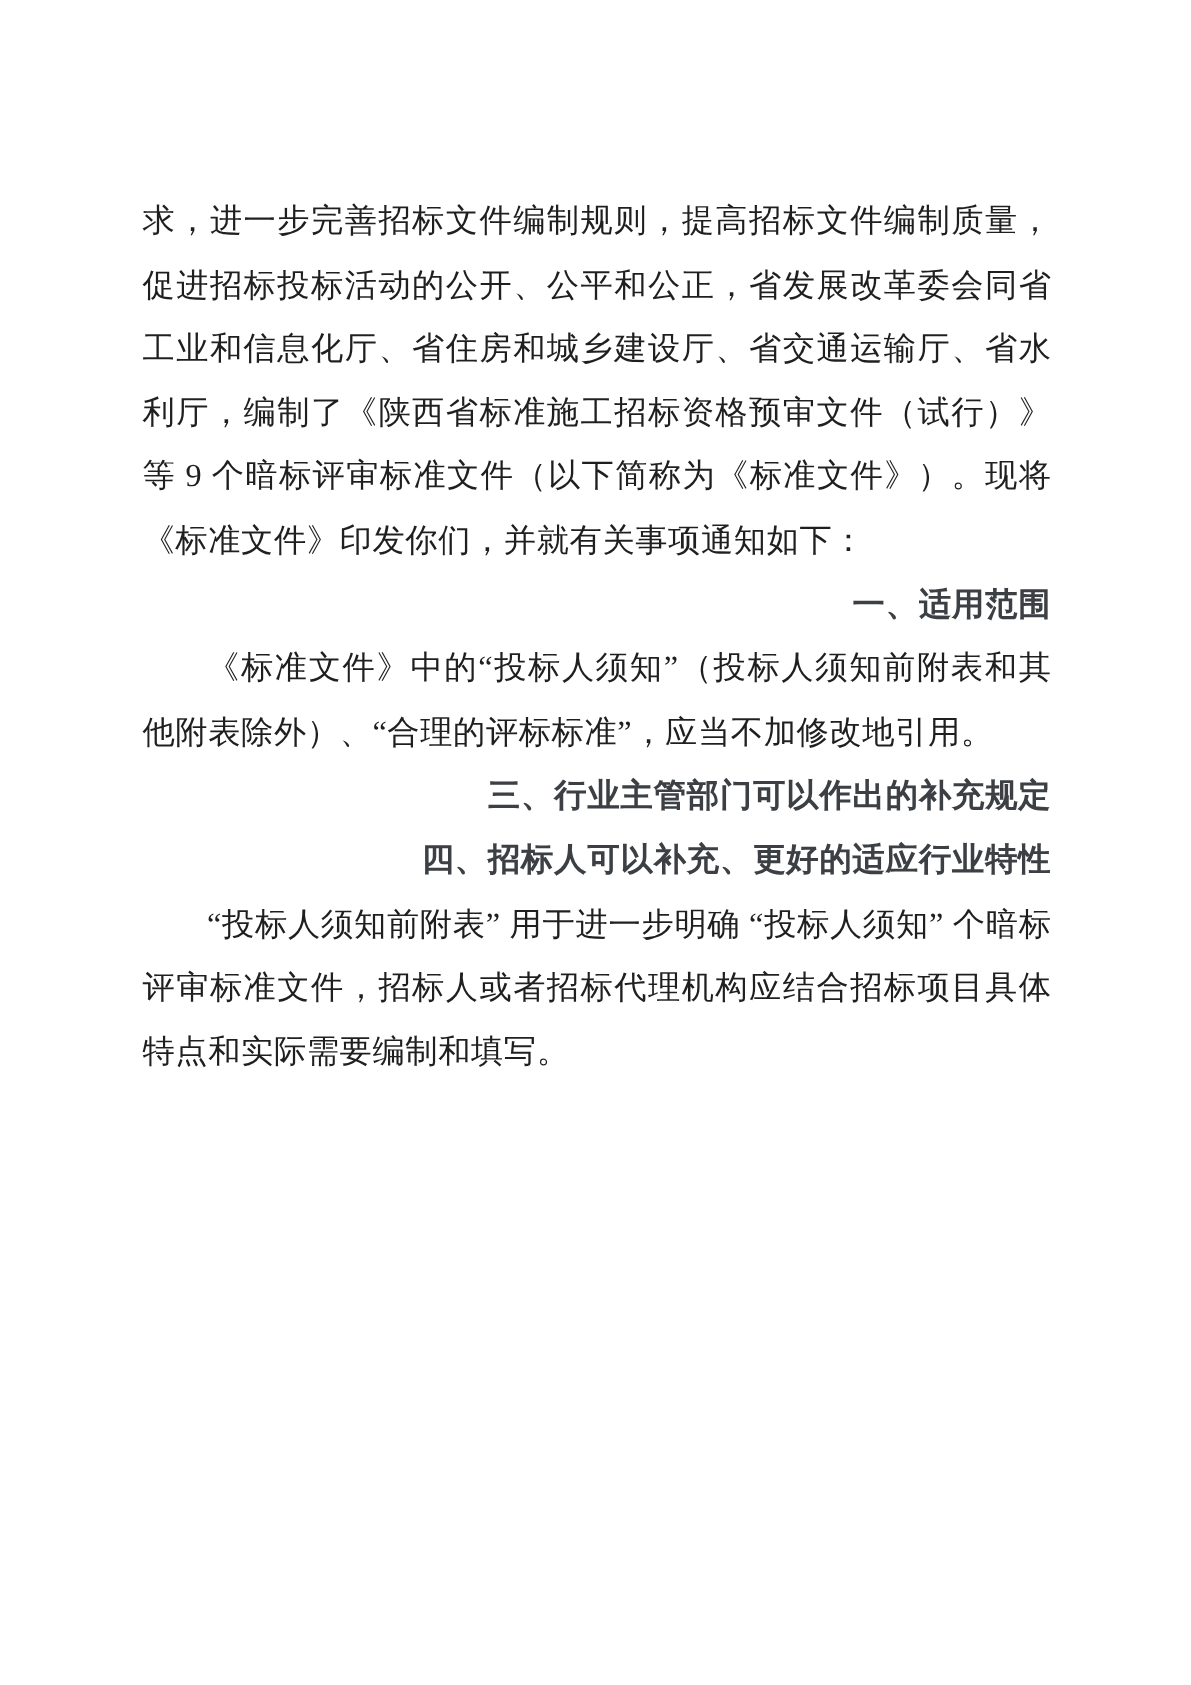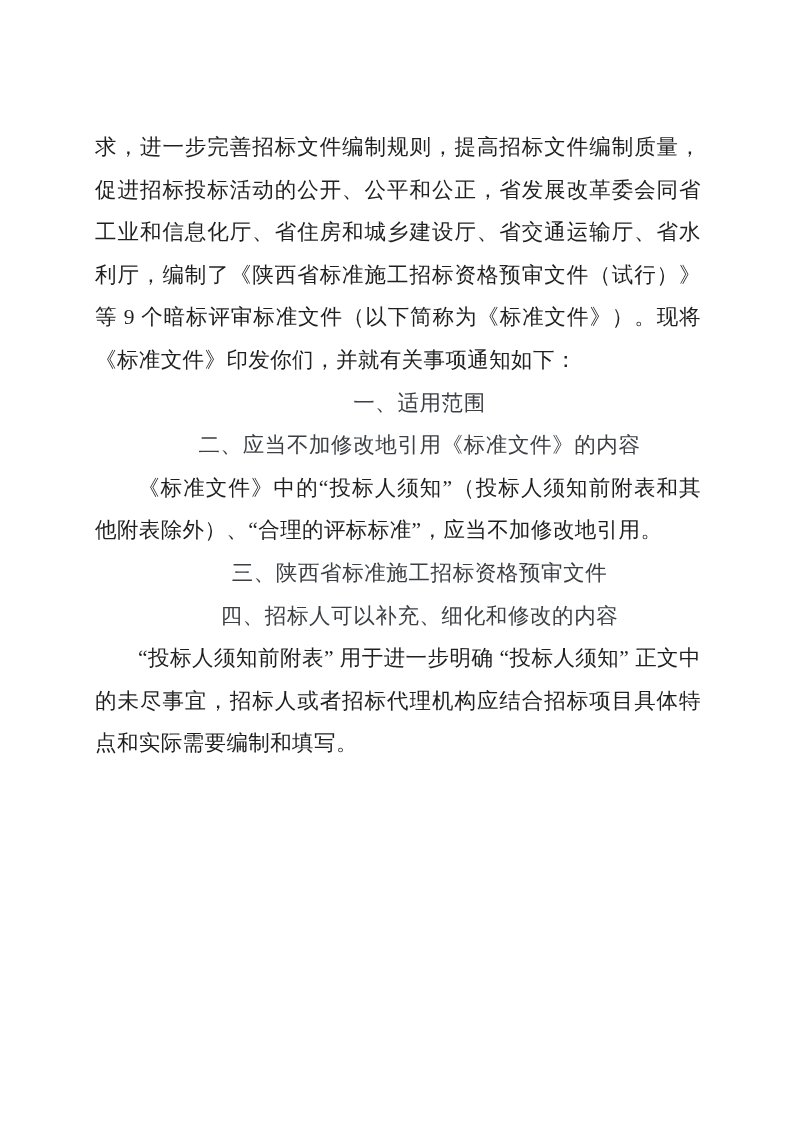--- a/index.html
+++ b/index.html
@@ -32,43 +32,42 @@
   }
   .content p.body {
     text-indent: 2em;
   }
   .content p.continuation {
     text-indent: 0;
   }
   .content p.heading {
     text-indent: 2em;
     font-family: "Liberation Sans", sans-serif;
-    font-weight: 400;
+    font-weight: 700;
     color: #3c4044;
-    text-align: center;
+    text-align: right;
     letter-spacing: 0.6px;
   }
   .page-footer {
     position: absolute;
     left: 97px;
     top: 992px;
     font-size: 17px;
     line-height: 22px;
     color: #4a4d52;
     font-family: "Liberation Serif", serif;
     letter-spacing: 3px;
   }
 </style>
 </head>
 <body>
 
 <div class="page">
   <div class="content" id="document-body">
       <p class="continuation">求，进一步完善招标文件编制规则，提高招标文件编制质量，促进招标投标活动的公开、公平和公正，省发展改革委会同省工业和信息化厅、省住房和城乡建设厅、省交通运输厅、省水利厅，编制了《陕西省标准施工招标资格预审文件（试行）》等 9 个暗标评审标准文件（以下简称为《标准文件》）。现将《标准文件》印发你们，并就有关事项通知如下：</p>
       <p class="heading">一、适用范围</p>
-      <p class="heading">二、应当不加修改地引用《标准文件》的内容</p>
       <p class="body">《标准文件》中的“投标人须知”（投标人须知前附表和其他附表除外）、“合理的评标标准”，应当不加修改地引用。</p>
-      <p class="heading">三、陕西省标准施工招标资格预审文件</p>
-      <p class="heading">四、招标人可以补充、细化和修改的内容</p>
-      <p class="body">“投标人须知前附表” 用于进一步明确 “投标人须知” 正文中的未尽事宜，招标人或者招标代理机构应结合招标项目具体特点和实际需要编制和填写。</p>
+      <p class="heading">三、行业主管部门可以作出的补充规定</p>
+      <p class="heading">四、招标人可以补充、更好的适应行业特性</p>
+      <p class="body">“投标人须知前附表” 用于进一步明确 “投标人须知” 个暗标评审标准文件，招标人或者招标代理机构应结合招标项目具体特点和实际需要编制和填写。</p>
     </div>
   <div class="page-footer">— 2 —</div>
 </div>
 
 </body></html>

